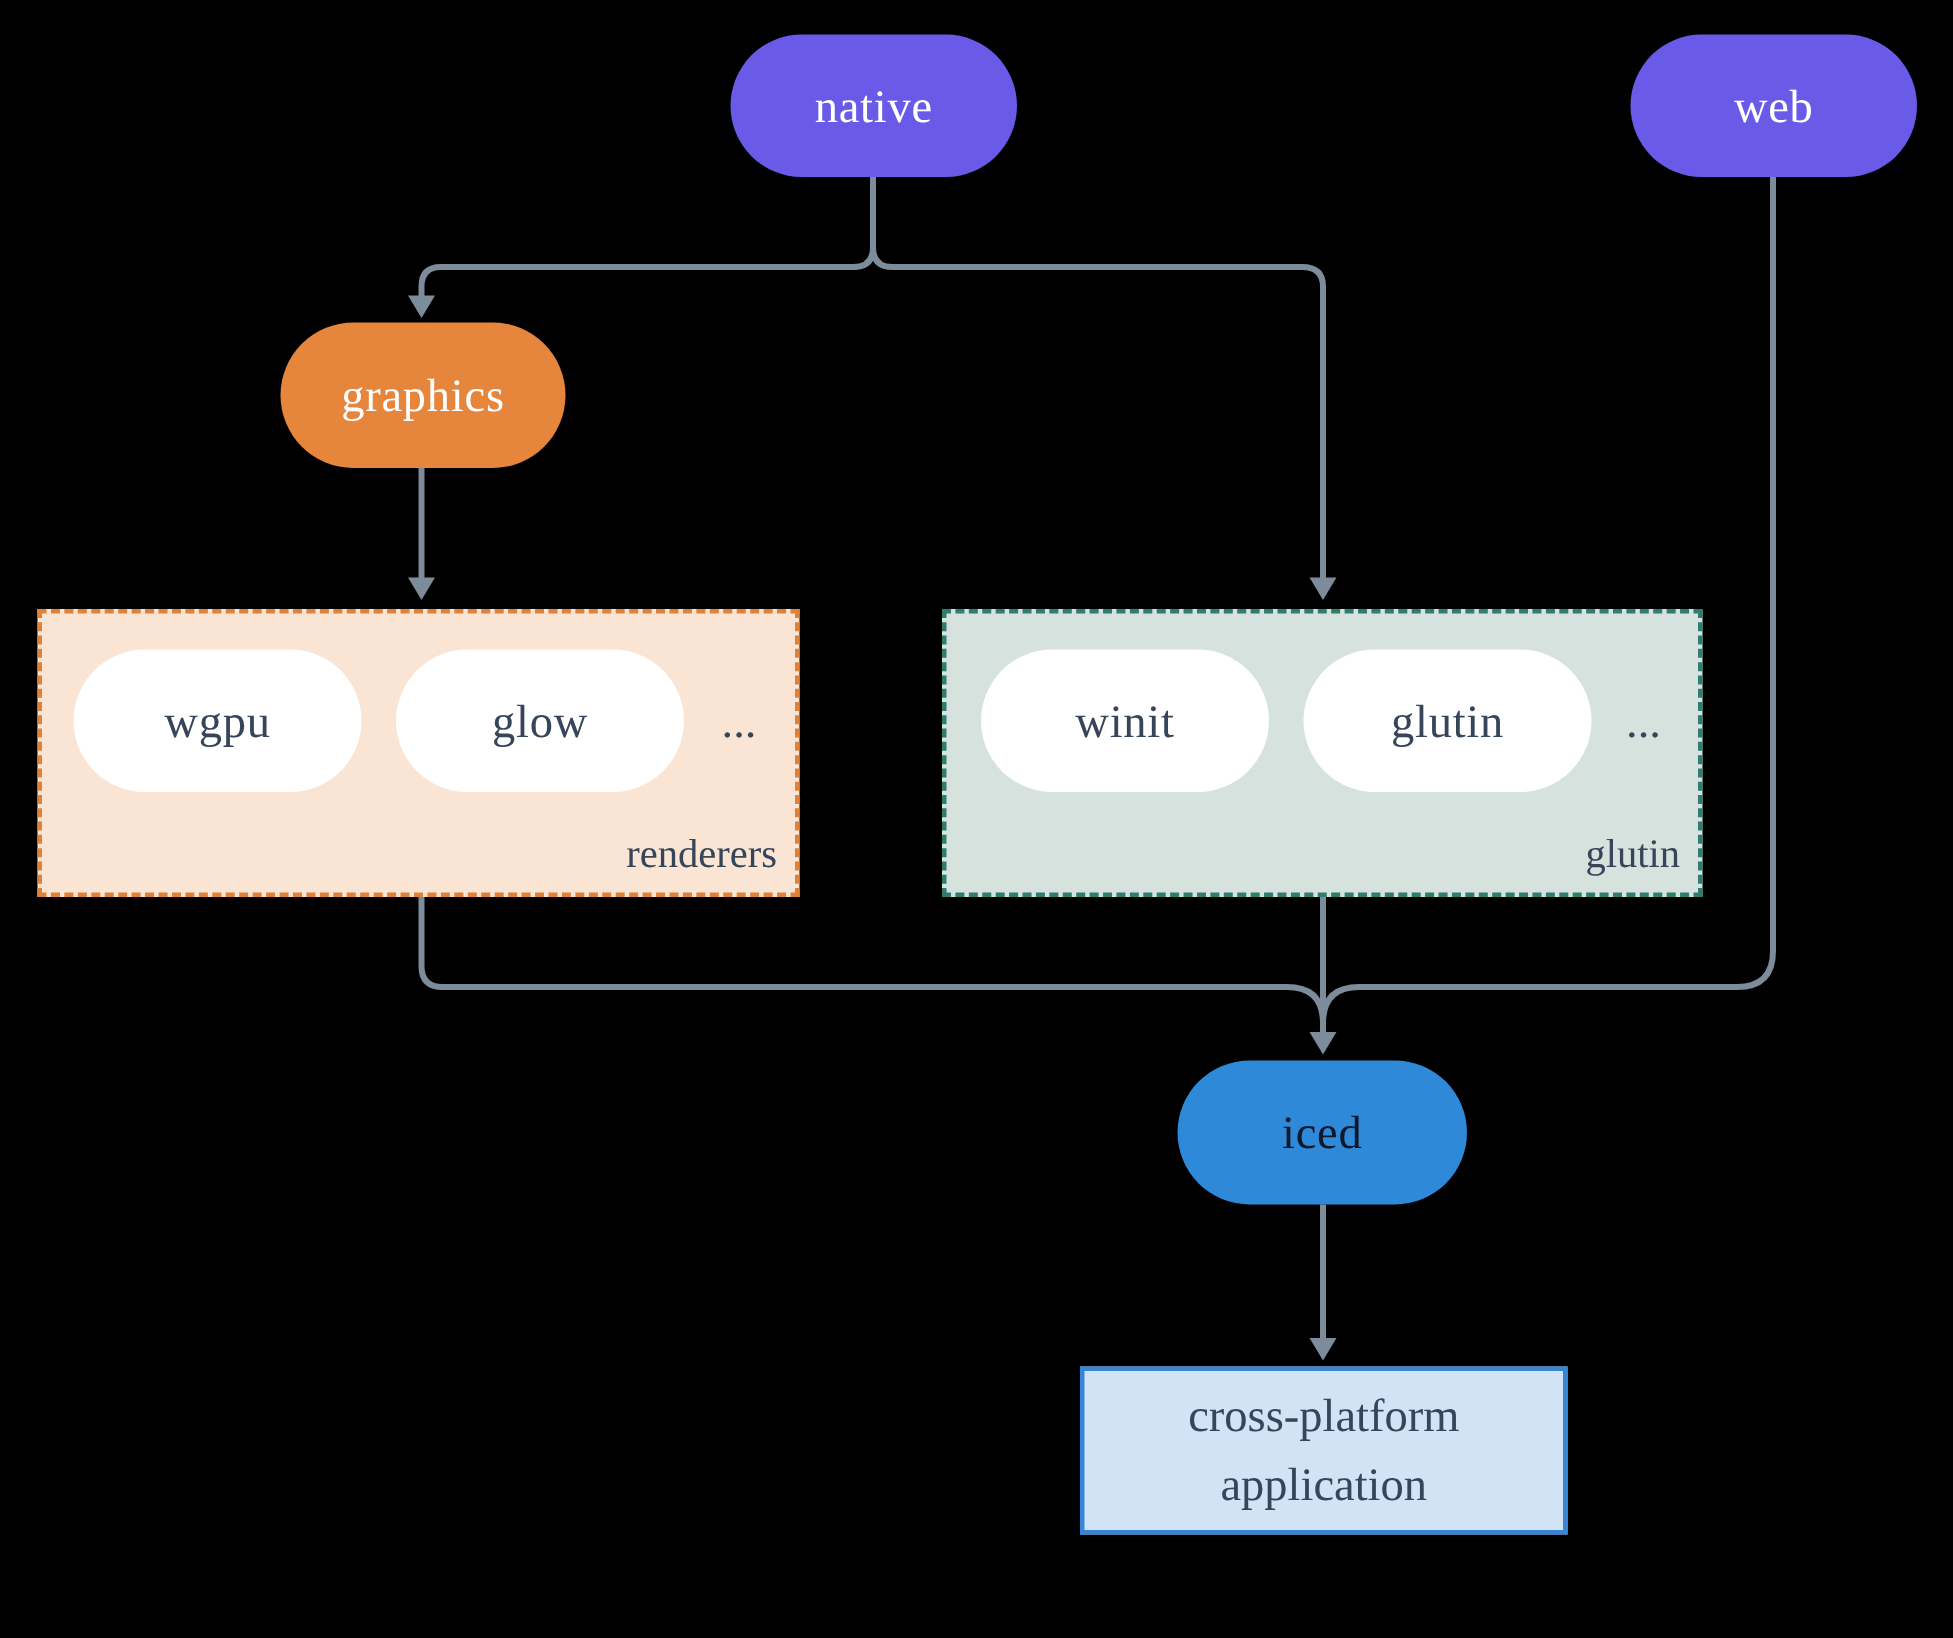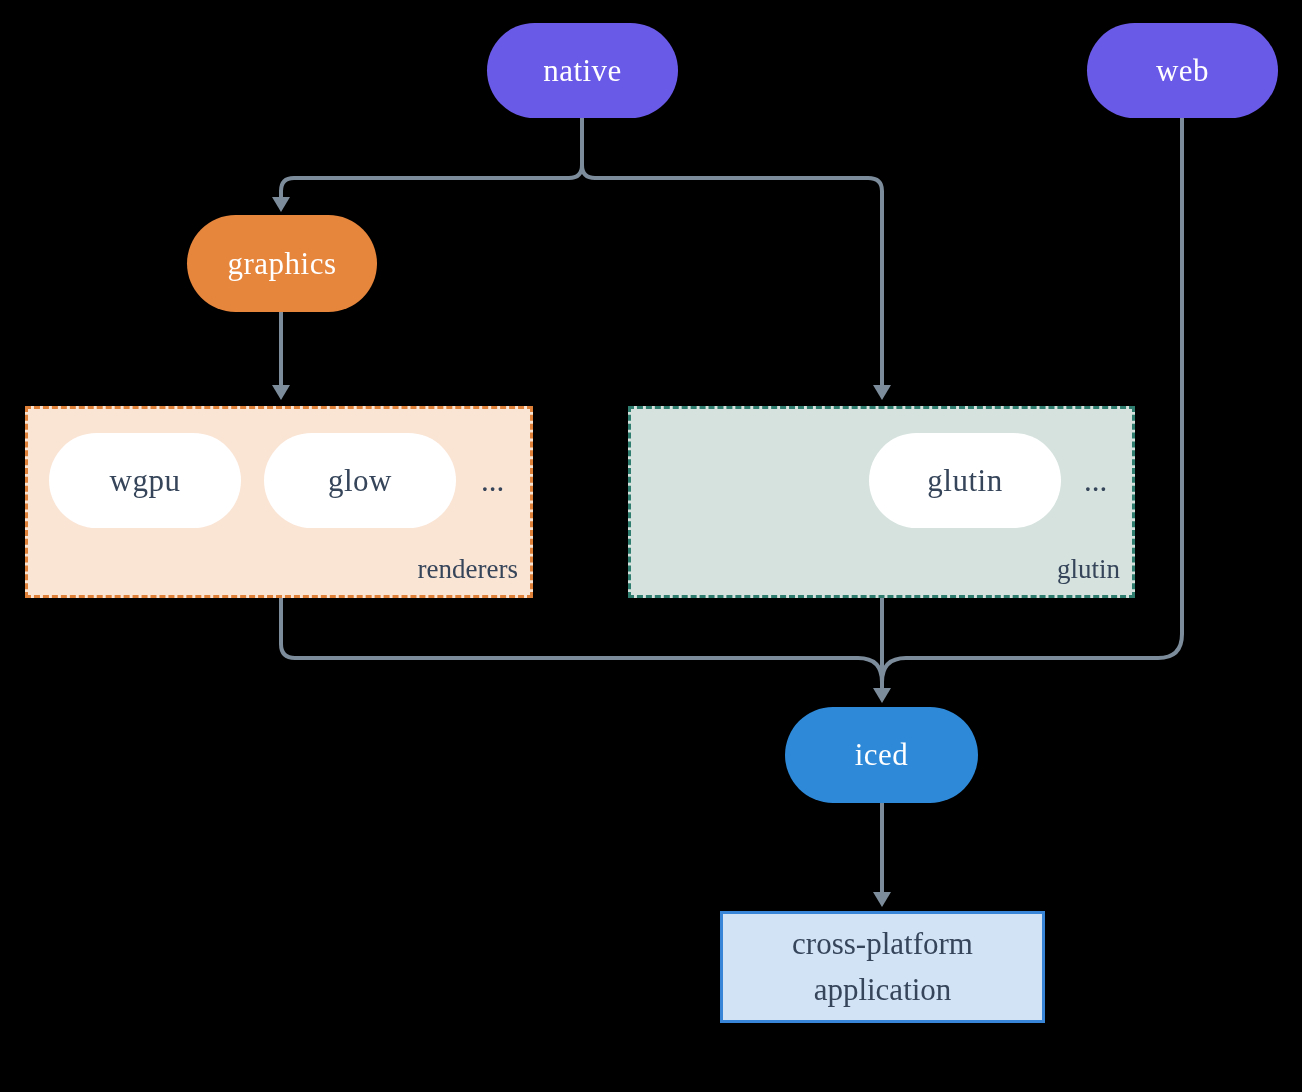--- a/index.html
+++ b/index.html
@@ -34,21 +34,21 @@
     z-index: 2;
     display: flex;
     align-items: center;
     justify-content: center;
     border-radius: 60px;
     font-size: 31px;
     letter-spacing: 0.5px;
   }
   .pill.violet { background: var(--violet, #6a5ae8); color: #fff; }
   .pill.orange { background: var(--orange, #e6853c); color: #fff; }
-  .pill.blue   { background: var(--blue, #2e89d8);   color: #ffffff; }
+  .pill.blue   { background: var(--blue, #2e89d8);   color: #0f172a; }
   .pill.white  { background: #ffffff; color: var(--dark-text, #36455a); }
 
   .node-native   { left: 487px;  top: 23px;  width: 191px; height: 95px; }
   .node-web      { left: 1087px; top: 23px;  width: 191px; height: 95px; }
   .node-graphics { left: 187px;  top: 215px; width: 190px; height: 97px; }
   .node-iced     { left: 785px;  top: 707px; width: 193px; height: 96px; }
 
   .group {
     position: absolute;
     z-index: 2;
@@ -143,20 +143,23 @@
       <span>wgpu</span>
     </div>
     <div class="pill white pill-b">
       <span>glow</span>
     </div>
     <div class="ellipsis">...</div>
     <div class="caption">renderers</div>
   </div>
 
   <div class="group group-shells">
+    <div class="pill white pill-a">
+      <span>winit</span>
+    </div>
     <div class="pill white pill-b">
       <span>glutin</span>
     </div>
     <div class="ellipsis">...</div>
     <div class="caption">glutin</div>
   </div>
 
   <div class="pill blue node-iced">
     <span>iced</span>
   </div>

